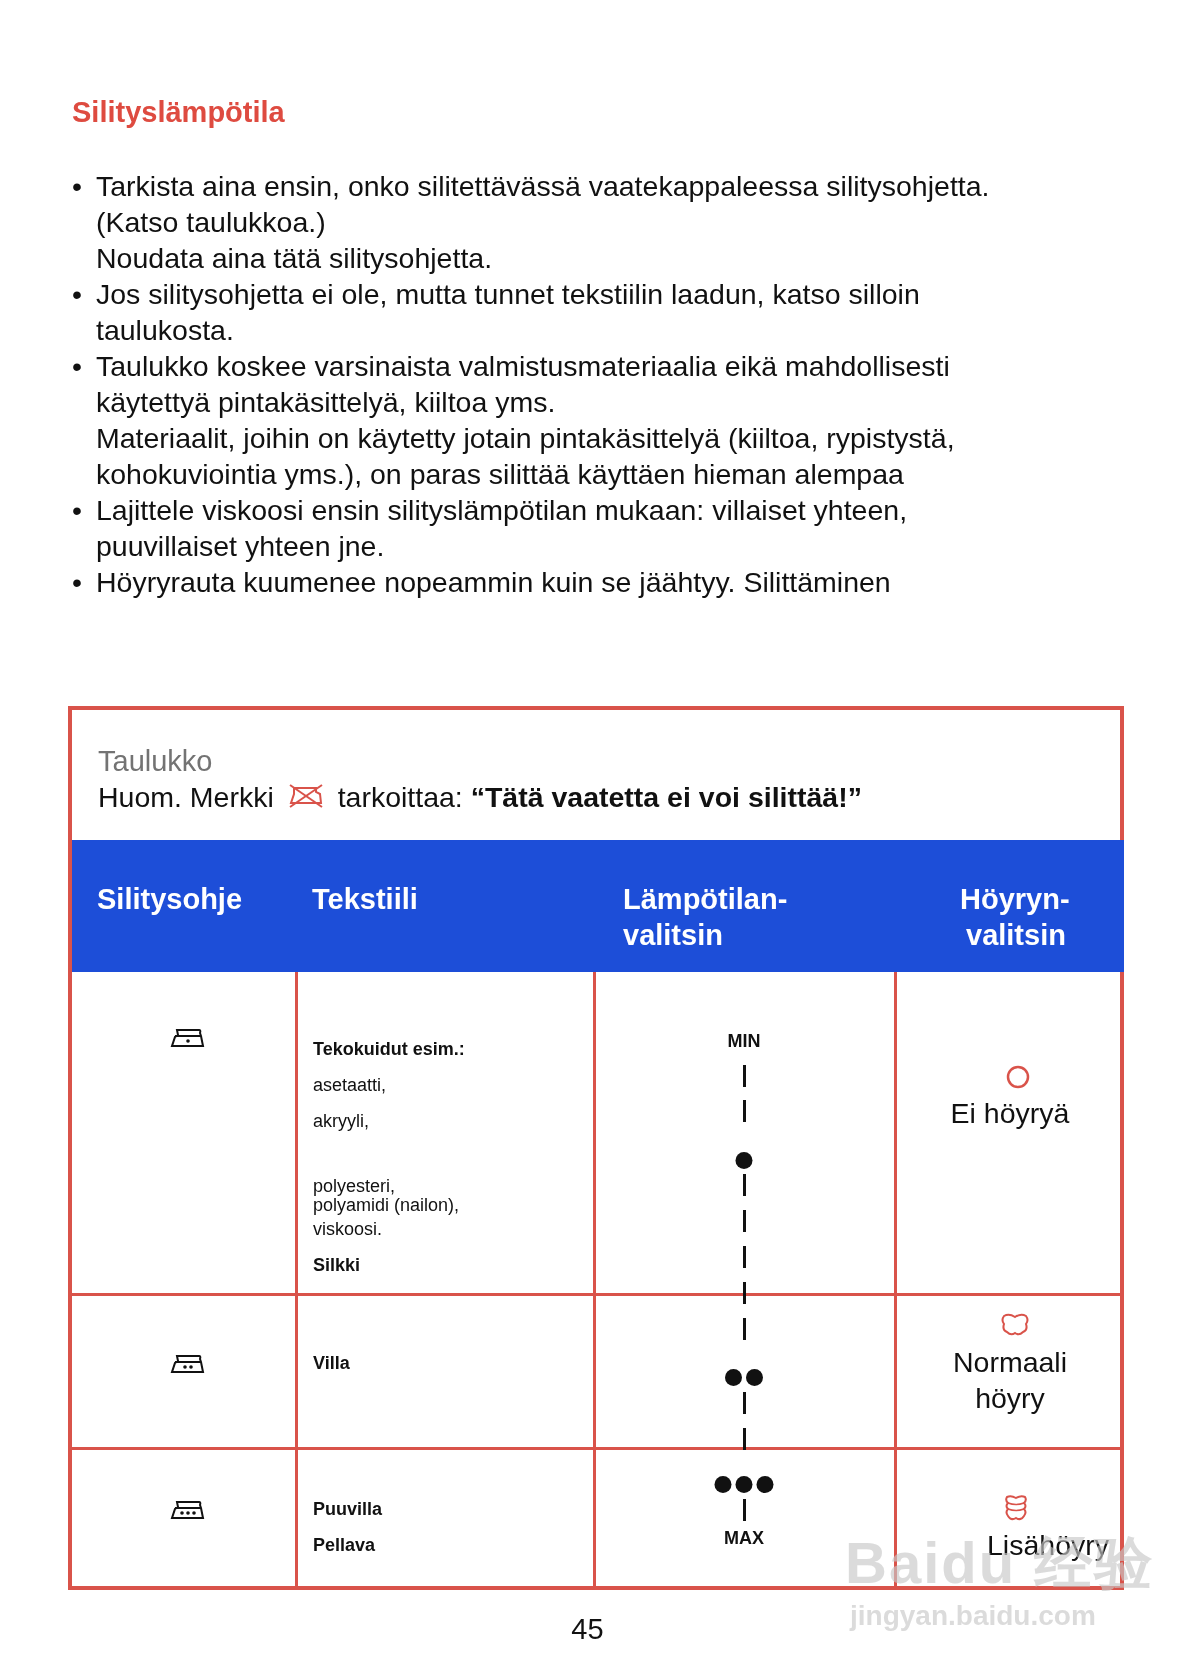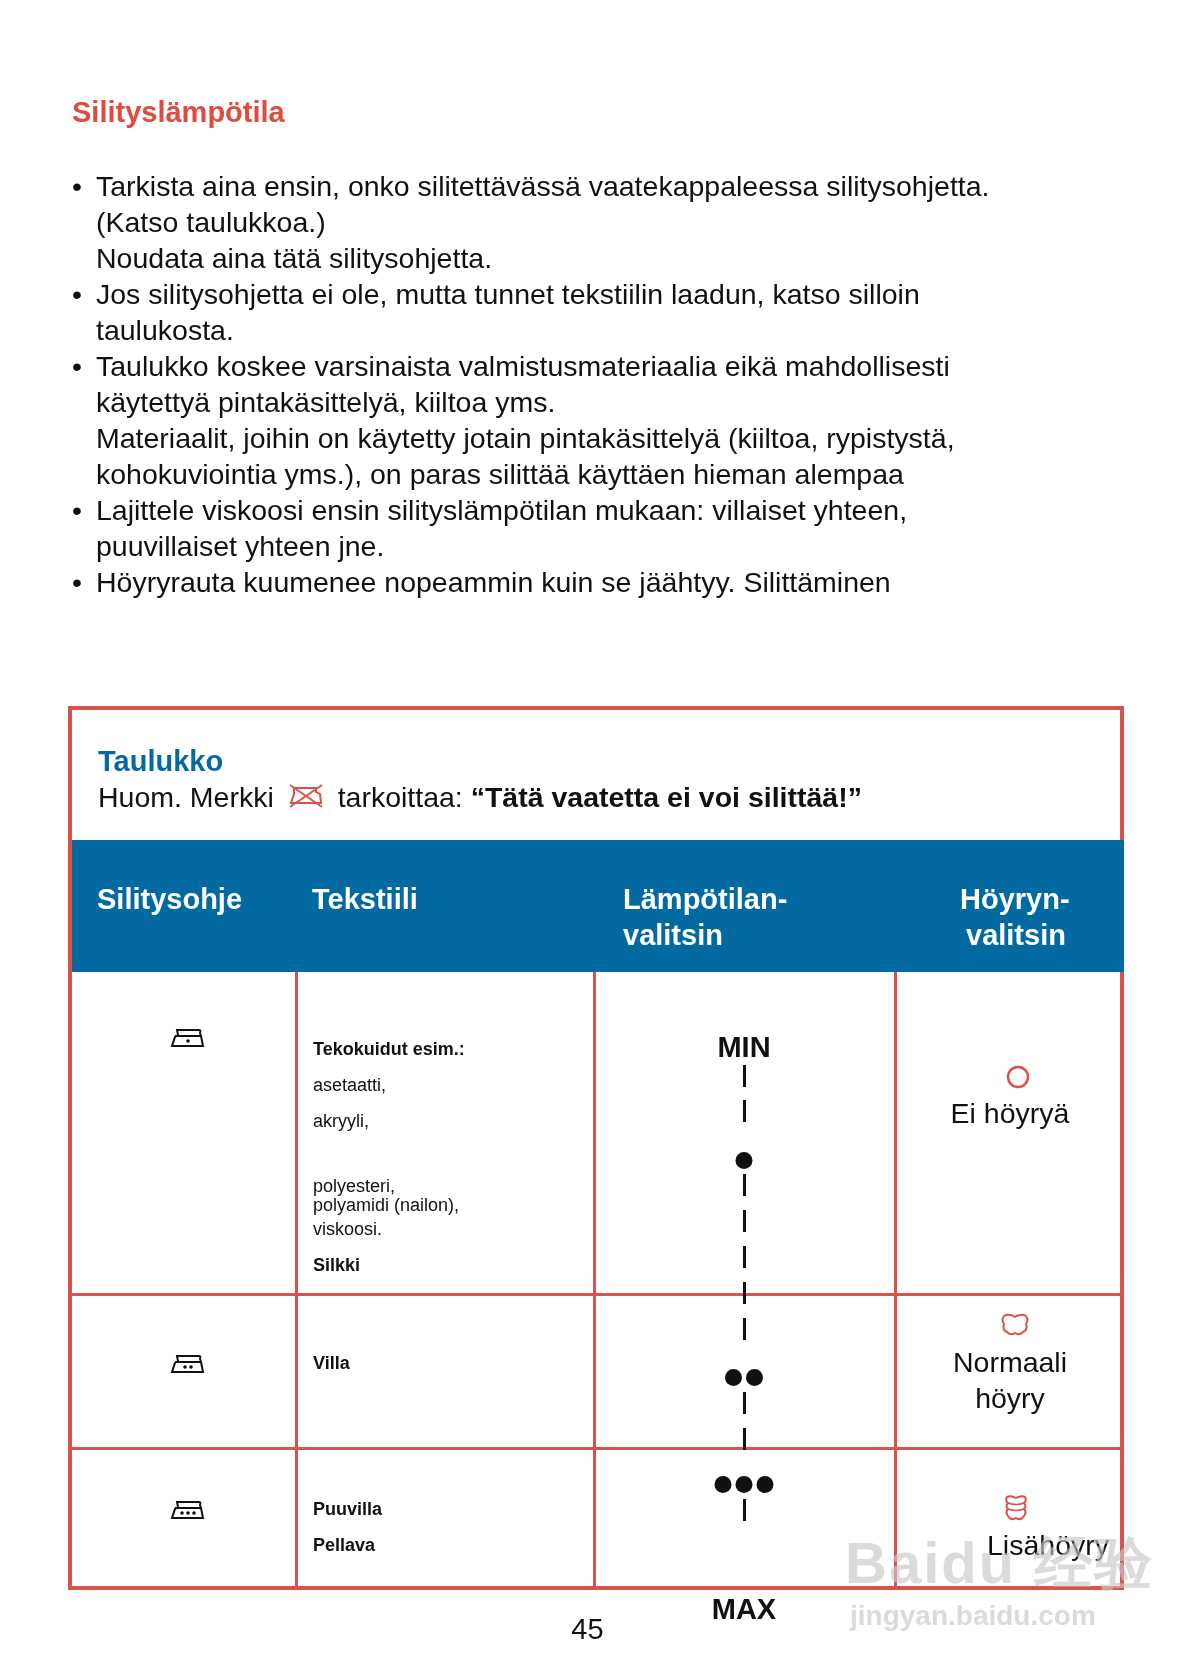--- a/index.html
+++ b/index.html
@@ -6,36 +6,36 @@
   body { width:1188px; height:1680px; position:relative; overflow:hidden;
          font-family:"Liberation Sans", "DejaVu Sans", sans-serif; color:#111; }
   .abs { position:absolute; }
   .title { left:72px; top:96px; font-size:29px; font-weight:bold; color:#DE4B40; }
   .bullets { left:72px; top:168px; width:1060px; font-size:28.5px; line-height:36px; margin:0; padding:0; list-style:none; }
   .bullets li { position:relative; padding-left:24px; }
   .bullets li .dot { position:absolute; left:0; top:0; }
   .bullets li .line { display:block; }
 
   .tbl { left:68px; top:706px; width:1056px; height:884px; border:4px solid #D9534A; box-sizing:border-box; }
-  .caption-title { left:98px; top:745px; font-size:29px; font-weight:bold; color:#0369a1; }
+  .caption-title { left:98px; top:745px; font-size:29px; font-weight:normal; color:#737373; }
   .caption-note { left:98px; top:781px; font-size:28.5px; white-space:nowrap; }
   .caption-note b { font-weight:bold; }
   .no-iron-icon { display:inline-block; vertical-align:middle; margin:0 6px; }
 
-  .hdr { left:72px; top:840px; width:1052px; height:132px; background:#0369a1; }
+  .hdr { left:72px; top:840px; width:1052px; height:132px; background:#1d4ed8; }
   .hdr-cell { position:absolute; color:#ffffff; font-weight:bold; font-size:29px; line-height:36px; }
 
   .vline { position:absolute; width:3px; background:#D9534A; }
   .hline { position:absolute; height:3px; background:#D9534A; }
 
   .cell-text { position:absolute; font-size:18px; line-height:36px;text-align:right; }
   .bold { font-weight:bold; }
 
   .temp-col { position:absolute; left:744px; width:10px; }
-  .temp-label { position:absolute; font-size:29px; font-weight:bold; transform:translateX(-50%); white-space:nowrap; }
+  .temp-label { position:absolute; font-size:18px; font-weight:bold; transform:translateX(-50%); white-space:nowrap; }
   .tick { position:absolute; width:3px; height:22px; background:#111; left:-1px; }
   .dots { position:absolute; transform:translateX(-50%); white-space:nowrap; line-height:0; }
   .dots span { display:inline-block; width:17px; height:17px; border-radius:50%; background:#111; margin:0 2px; }
 
   .steam-text { position:absolute; font-size:28.5px; line-height:36px; text-align:center; width:226px; left:897px; }
   .center-icon { position:absolute; }
 
   .page-num { left:0; width:1175px; top:1613px; text-align:center; font-size:29px; }
 
   .watermark { left:845px; top:1525px; color:rgba(200,200,200,0.65); font-weight:bold; font-size:58px; letter-spacing:2px; }
@@ -130,21 +130,21 @@
   <div class="tick" style="top:1174px;"></div>
   <div class="tick" style="top:1210px;"></div>
   <div class="tick" style="top:1246px;"></div>
   <div class="tick" style="top:1282px;"></div>
   <div class="tick" style="top:1318px;"></div>
   <div class="dots" style="top:1369px;"><span></span><span></span></div>
   <div class="tick" style="top:1392px;"></div>
   <div class="tick" style="top:1428px;"></div>
   <div class="dots" style="top:1476px;"><span></span><span></span><span></span></div>
   <div class="tick" style="top:1499px;"></div>
-  <div class="temp-label" style="top:1593px;">MAX</div>
+  <div class="temp-label" style="top:1528px;">MAX</div>
 </div>
 
 <div class="center-icon" style="left:1005px; top:1064px;">
   <svg width="26" height="26" viewBox="0 0 26 26">
       <circle cx="13" cy="13" r="10" fill="none" stroke="#D9534A" stroke-width="2.5"></circle>
     </svg>
 </div>
 <div class="steam-text" style="top:1095px;">Ei höyryä</div>
 
 <div class="center-icon" style="left:170px; top:1354px;">

